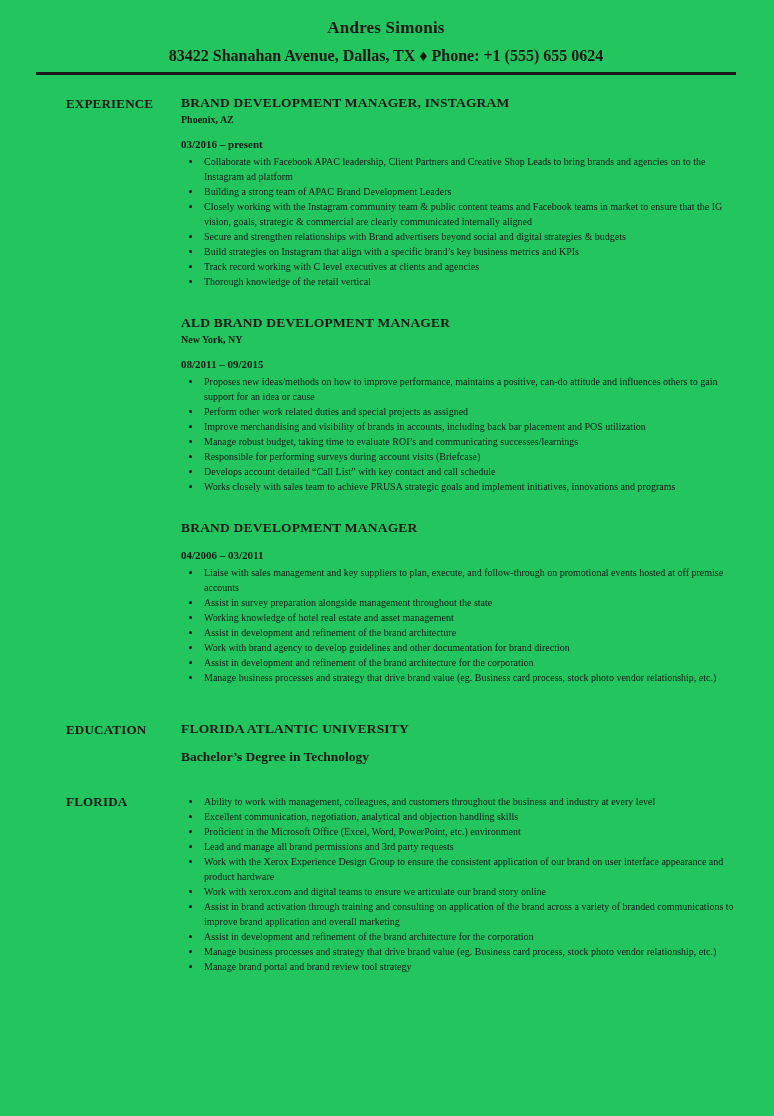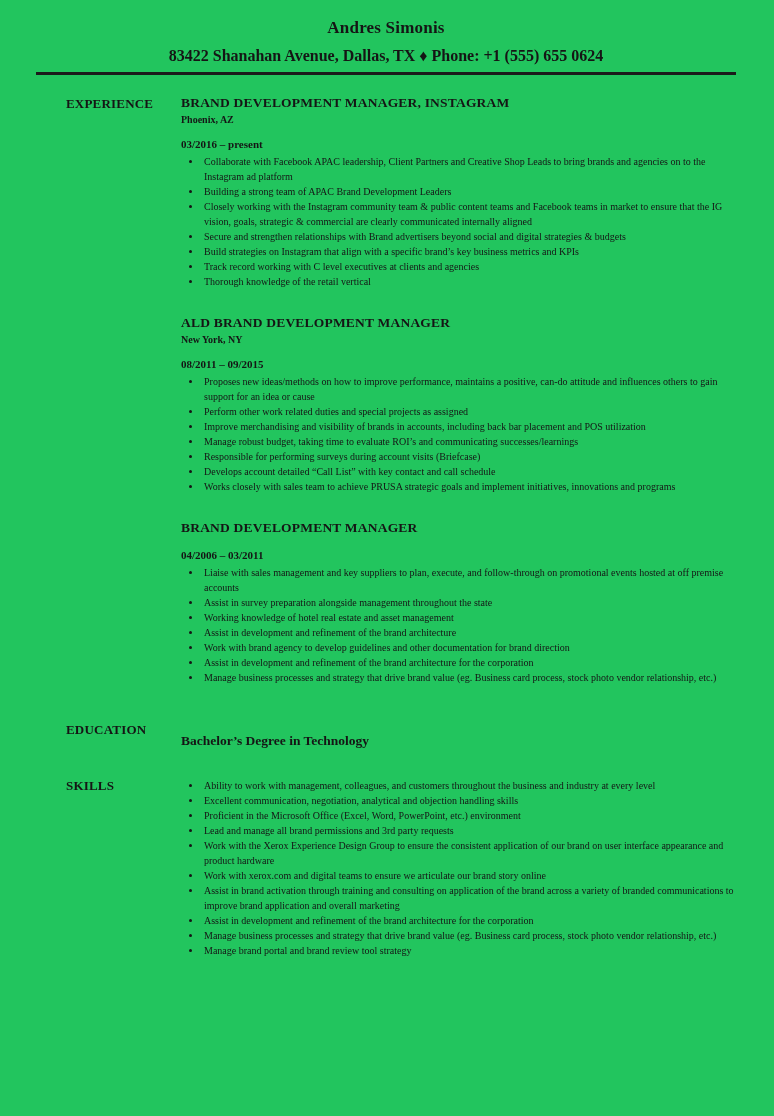--- a/index.html
+++ b/index.html
@@ -154,26 +154,27 @@
           <li>Manage business processes and strategy that drive brand value (eg. Business card process, stock photo vendor relationship, etc.)</li>
         </ul>
       </div>
 
     </div>
   </div>
 
   <div class="section education-section">
     <div class="section-label">EDUCATION</div>
     <div class="section-content">
+      <div class="school">FLORIDA ATLANTIC UNIVERSITY</div>
       <div class="degree">Bachelor’s Degree in Technology</div>
     </div>
   </div>
 
   <div class="section skills-section">
-    <div class="section-label">SKILLS</div>
+    <div class="section-label">FLORIDA</div>
     <div class="section-content">
       <ul class="bullets no-top">
         <li>Ability to work with management, colleagues, and customers throughout the business and industry at every level</li>
         <li>Excellent communication, negotiation, analytical and objection handling skills</li>
         <li>Proficient in the Microsoft Office (Excel, Word, PowerPoint, etc.) environment</li>
         <li>Lead and manage all brand permissions and 3rd party requests</li>
         <li>Work with the Xerox Experience Design Group to ensure the consistent application of our brand on user interface appearance and product hardware</li>
         <li>Work with xerox.com and digital teams to ensure we articulate our brand story online</li>
         <li>Assist in brand activation through training and consulting on application of the brand across a variety of branded communications to improve brand application and overall marketing</li>
         <li>Assist in development and refinement of the brand architecture for the corporation</li>

